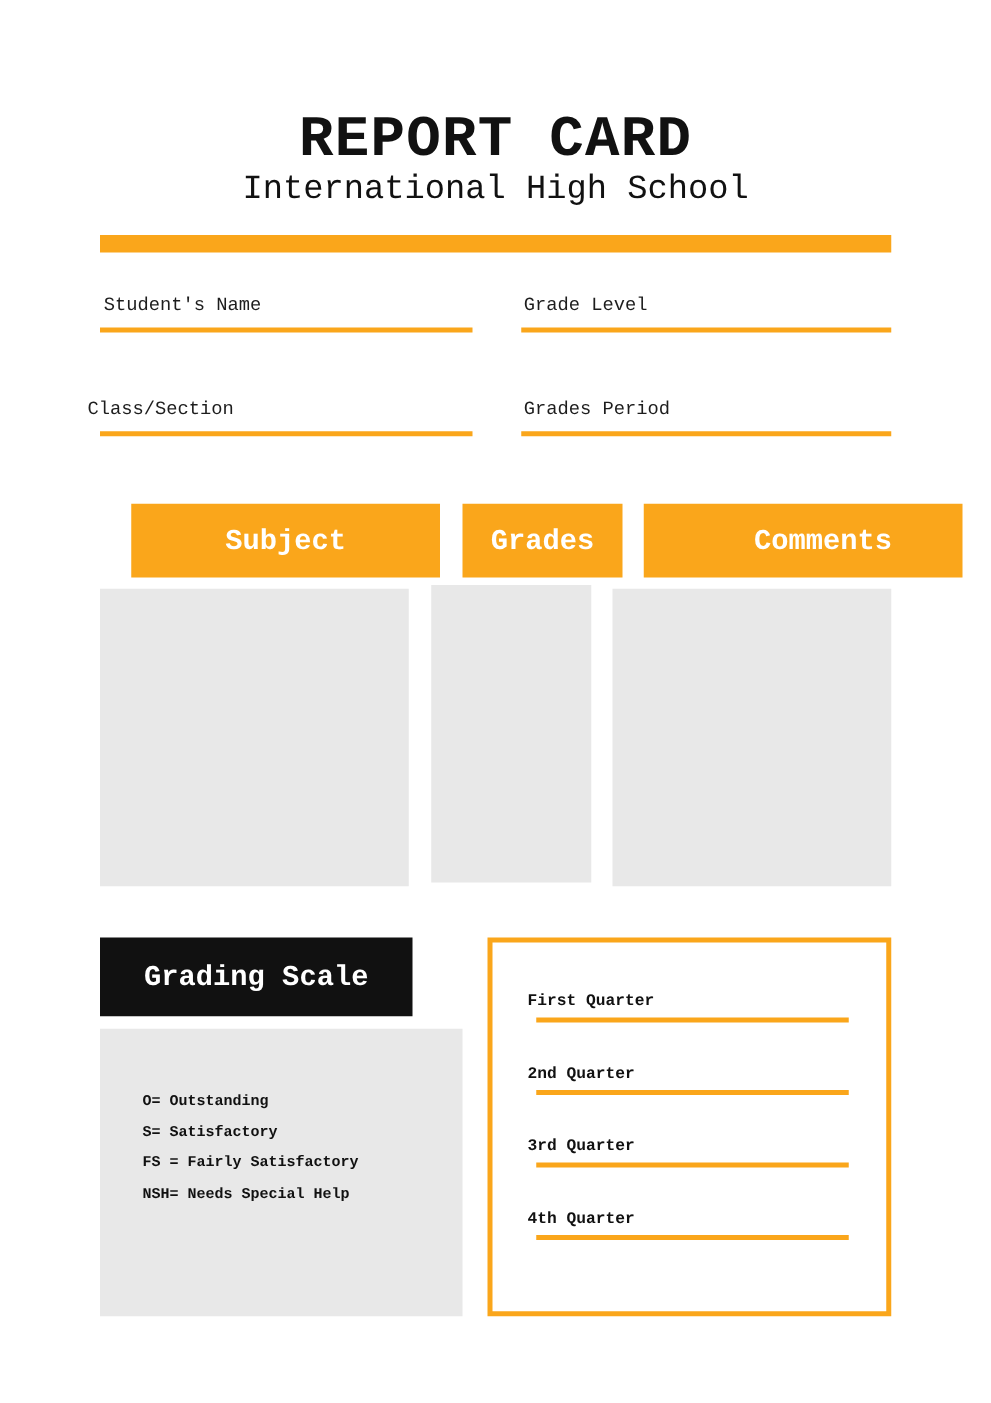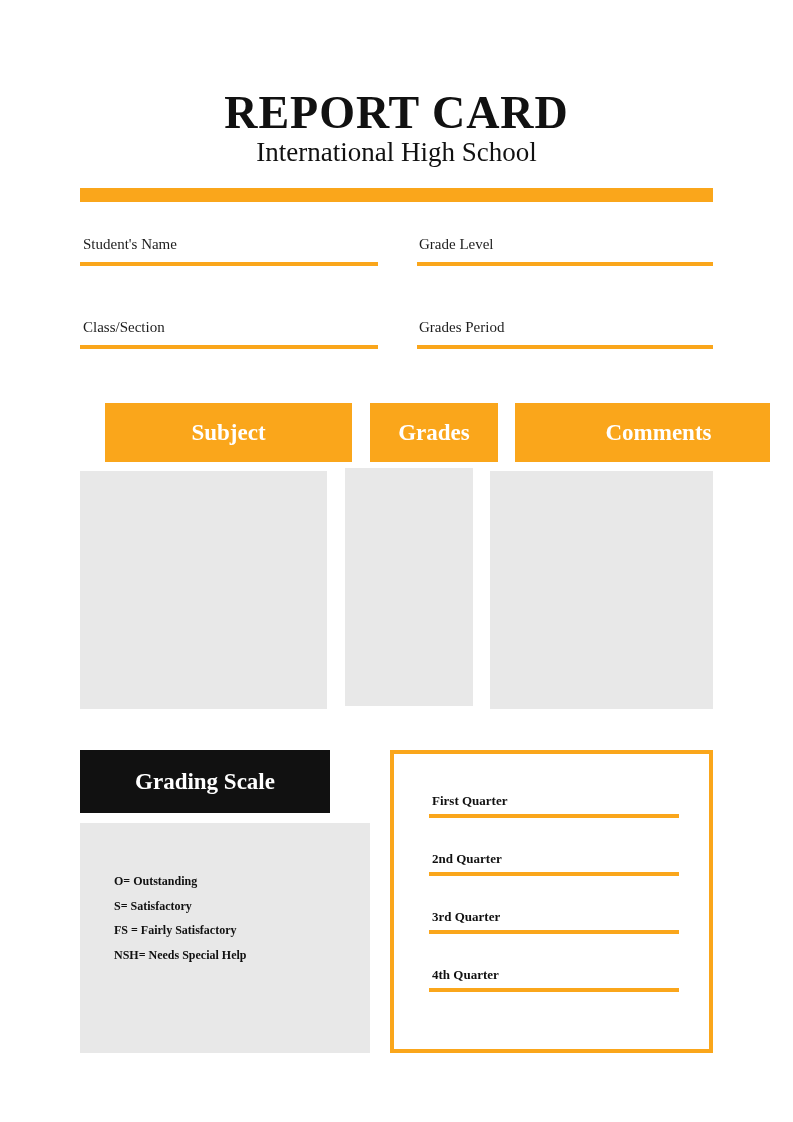--- a/index.html
+++ b/index.html
@@ -1,21 +1,21 @@
 <!DOCTYPE html>
 <html style="--accent-orange: #FAA61B; --panel-gray: #E8E8E8; --title-black: #111111;"><head>
 <meta charset="utf-8">
 <style>
   html, body { margin: 0; padding: 0; background: #ffffff; }
   .page {
     position: relative;
     width: 793px;
     height: 1122px;
     background: #ffffff;
-    font-family: Liberation Serif, serif;
+    font-family: Liberation Mono, monospace;
     overflow: hidden;
     color: #111;
   }
   .abs { position: absolute; }
 
   
   .title {
     top: 86px; left: 0; width: 100%;
     text-align: center;
     font-size: 46px; font-weight: 800; letter-spacing: 1px;
@@ -29,21 +29,21 @@
   }
   .top-bar {
     left: 80px; top: 188px; width: 633px; height: 14px;
     background: var(--accent-orange, #FAA61B);
   }
 
   
   .field-label { font-size: 15px; color: #1d1d1d; }
   .fl0 { left: 83px;  top: 236px; }
   .fl1 { left: 419px; top: 236px; }
-  .fl2 { left: 83px;  top: 319px; }
+  .fl2 { left: 70px;  top: 319px; }
   .fl3 { left: 419px; top: 319px; }
   .field-line { height: 4px; background: var(--accent-orange, #FAA61B); }
   .ln0 { left: 80px;  top: 262px; width: 298px; }
   .ln1 { left: 417px; top: 262px; width: 296px; }
   .ln2 { left: 80px;  top: 345px; width: 298px; }
   .ln3 { left: 417px; top: 345px; width: 296px; }
 
   
   .th {
     top: 403px; height: 59px;
@@ -77,21 +77,21 @@
   }
 
   
   .quarters {
     left: 390px; top: 750px; width: 323px; height: 303px;
     border: 4px solid var(--accent-orange, #FAA61B);
     box-sizing: border-box;
     background: #ffffff;
   }
   .q-label {
-    position: absolute; left: 38px;
+    position: absolute; left: 28px;
     font-size: 13px; font-weight: bold; color: #111; white-space: nowrap;
   }
   .q-line {
     position: absolute; left: 35px; width: 250px; height: 4px;
     background: var(--accent-orange, #FAA61B);
   }
   .ql0 { top: 39px; }  .qn0 { top: 60px; }
   .ql1 { top: 97px; }  .qn1 { top: 118px; }
   .ql2 { top: 155px; } .qn2 { top: 176px; }
   .ql3 { top: 213px; } .qn3 { top: 234px; }

